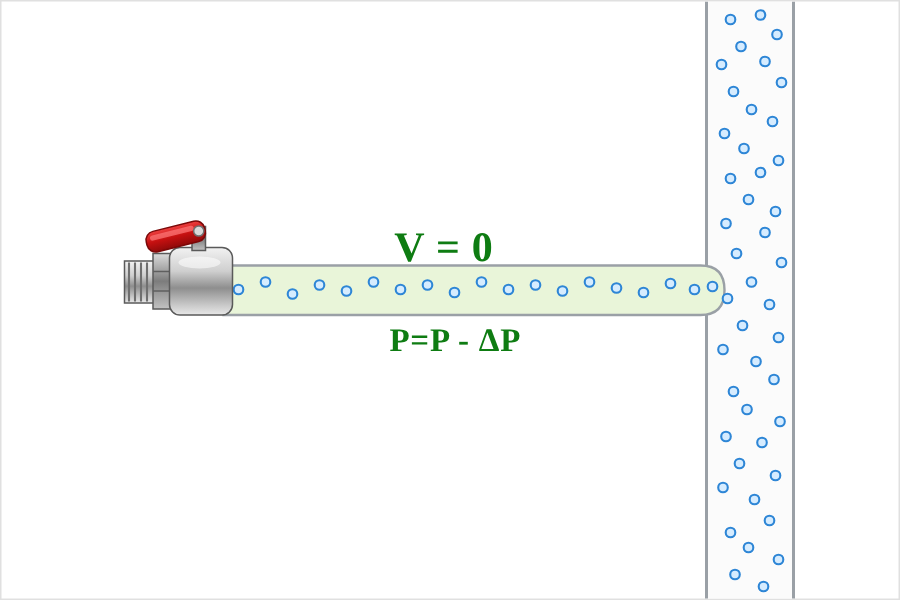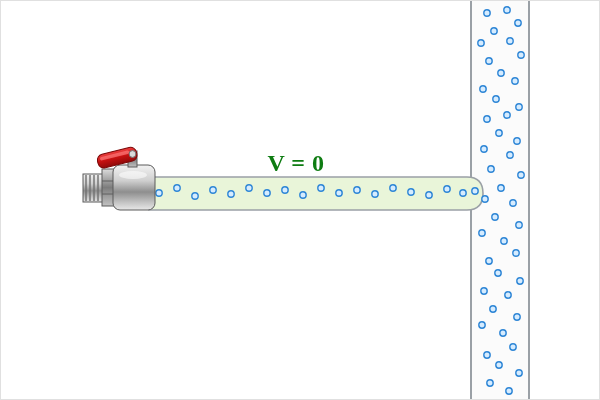--- a/index.html
+++ b/index.html
@@ -43,21 +43,21 @@
     font-weight: bold;
     color: var(--text-green);
     text-align: center;
     letter-spacing: 0.5px;
     user-select: none;
   }
   .label-velocity {
     left: 225px;
     top: 149px;
     width: 140px;
-    font-size: 24px;
+    font-size: 28px;
   }
   .label-pressure {
     left: 215px;
     top: 213px;
     width: 175px;
     font-size: 22px;
   }
   .thread-line {
     stroke: #6f6f6f;
     stroke-width: 1.4;
@@ -184,13 +184,14 @@
 
       <g transform="rotate(-14 131 154)">
         <rect x="96" y="146" width="40" height="14" rx="6" fill="url(#redGrad)" stroke="#7a0808" stroke-width="1"></rect>
         <rect x="99" y="148.5" width="30" height="3.5" rx="1.8" fill="#ff7a7a" opacity="0.7"></rect>
       </g>
       <circle cx="131.5" cy="153" r="3.4" fill="#d9d9d9" stroke="#707070" stroke-width="1"></circle>
     </g>
   </svg>
 
   <div class="label label-velocity">V = 0</div>
+  <div class="label label-pressure">P=P - ΔP</div>
 </div>
 
 </body></html>

